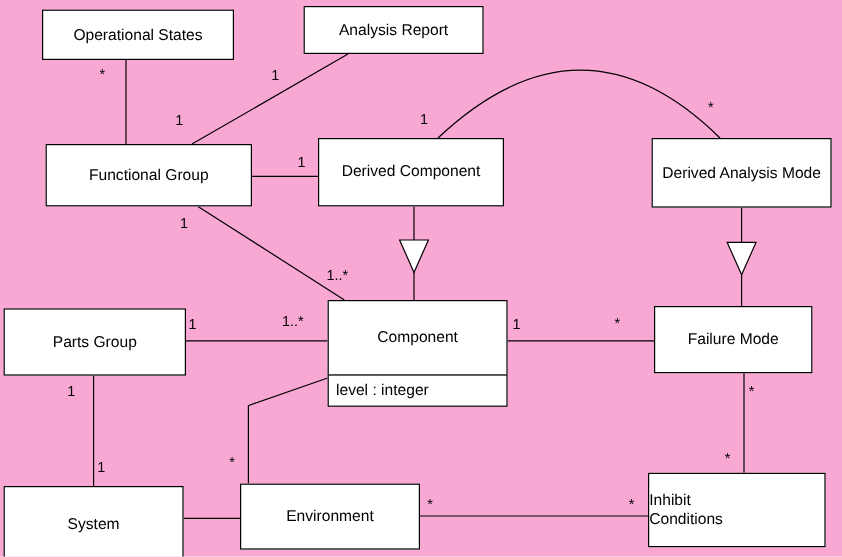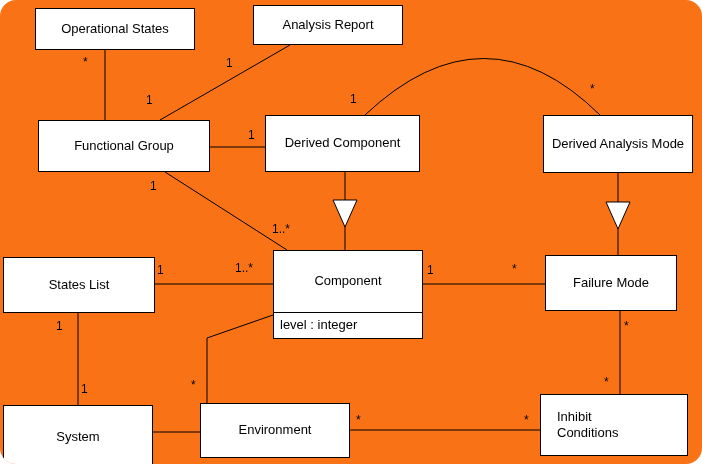--- a/index.html
+++ b/index.html
@@ -1,31 +1,31 @@
 <!DOCTYPE html>
 <html><head>
 <meta charset="utf-8">
 <title>UML Class Diagram</title>
 <style>
   * { margin:0; padding:0; box-sizing:border-box; }
   html,body { background:#ffffff; }
   body { font-family:"Liberation Sans", sans-serif; color:#000; }
   #canvas {
-    position:relative; width:702px; height:464px; background:#f97316; overflow:hidden;border-radius:16px;
+    position:relative; width:702px; height:464px; background:#f9a8d4; overflow:hidden;
   }
   #edges { position:absolute; left:0; top:0; width:702px; height:464px; }
   #edges line, #edges path, #edges polyline { stroke:#000; stroke-width:1; fill:none; }
   #edges polygon { stroke:#000; stroke-width:1; fill:#ffffff; }
   .cls {
     position:absolute; background:#ffffff; border:1px solid #000;
     display:flex; align-items:center; justify-content:center;
     font-size:13px; line-height:1.25; text-align:center;
   }
   .cls.leftText {
-    justify-content:flex-start; text-align:left; padding-left:16px; white-space:pre-line;
+    justify-content:flex-start; text-align:left; padding-left:0; white-space:pre-line;
   }
   .cls.attr {
     justify-content:flex-start; text-align:left; padding-left:6px;
   }
   .mult {
     position:absolute; font-size:12px; white-space:nowrap; background:transparent;
   }
 </style>
 </head>
 <body>
@@ -65,21 +65,21 @@
 
   <div class="cls" style="left:265px;top:115px;width:155px;height:57px">
     <span>Derived Component</span>
   </div>
 
   <div class="cls" style="left:543px;top:115px;width:150px;height:58px">
     <span>Derived Analysis Mode</span>
   </div>
 
   <div class="cls" style="left:3px;top:257px;width:152px;height:56px">
-    <span>States List</span>
+    <span>Parts Group</span>
   </div>
 
   <div class="cls" style="left:273px;top:250px;width:150px;height:63px">
     <span>Component</span>
   </div>
   <div class="cls attr" style="left:273px;top:312px;width:150px;height:27px">
     <span>level : integer</span>
   </div>
 
   <div class="cls" style="left:545px;top:255px;width:132px;height:56px">

